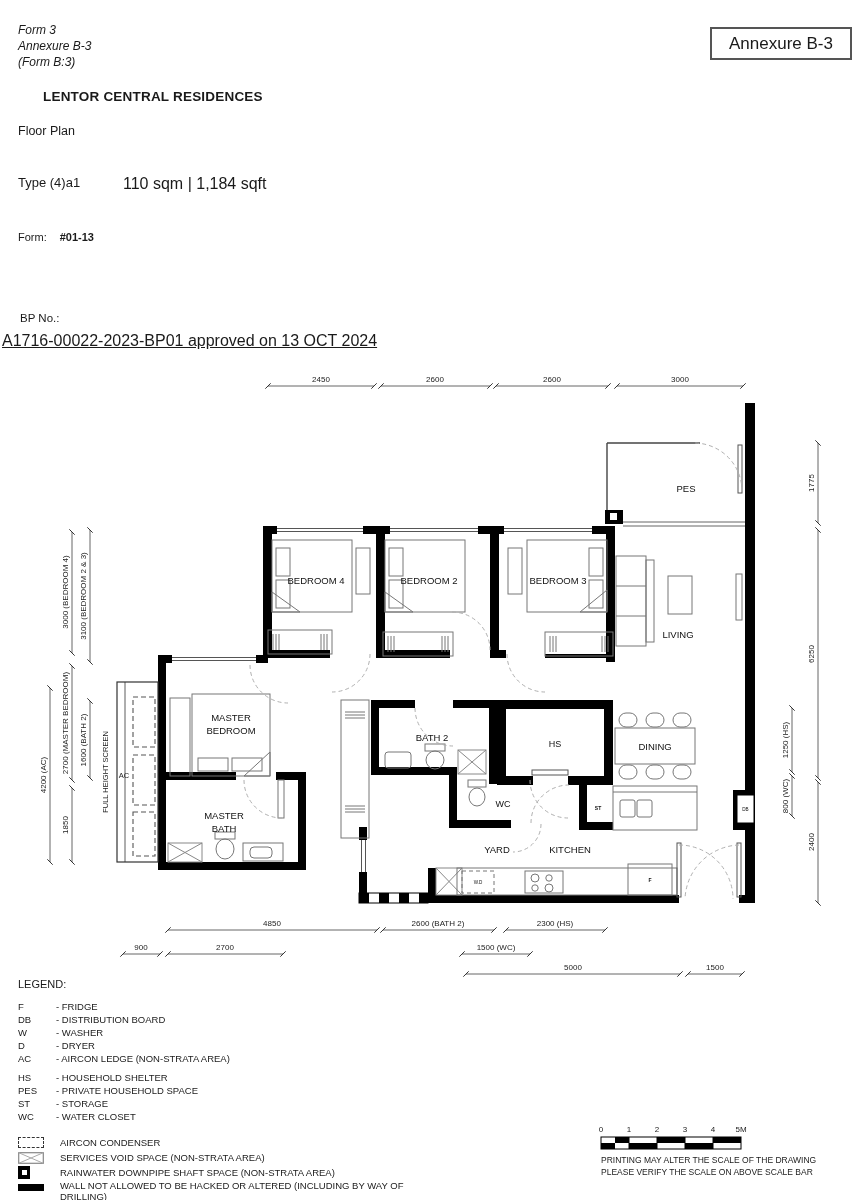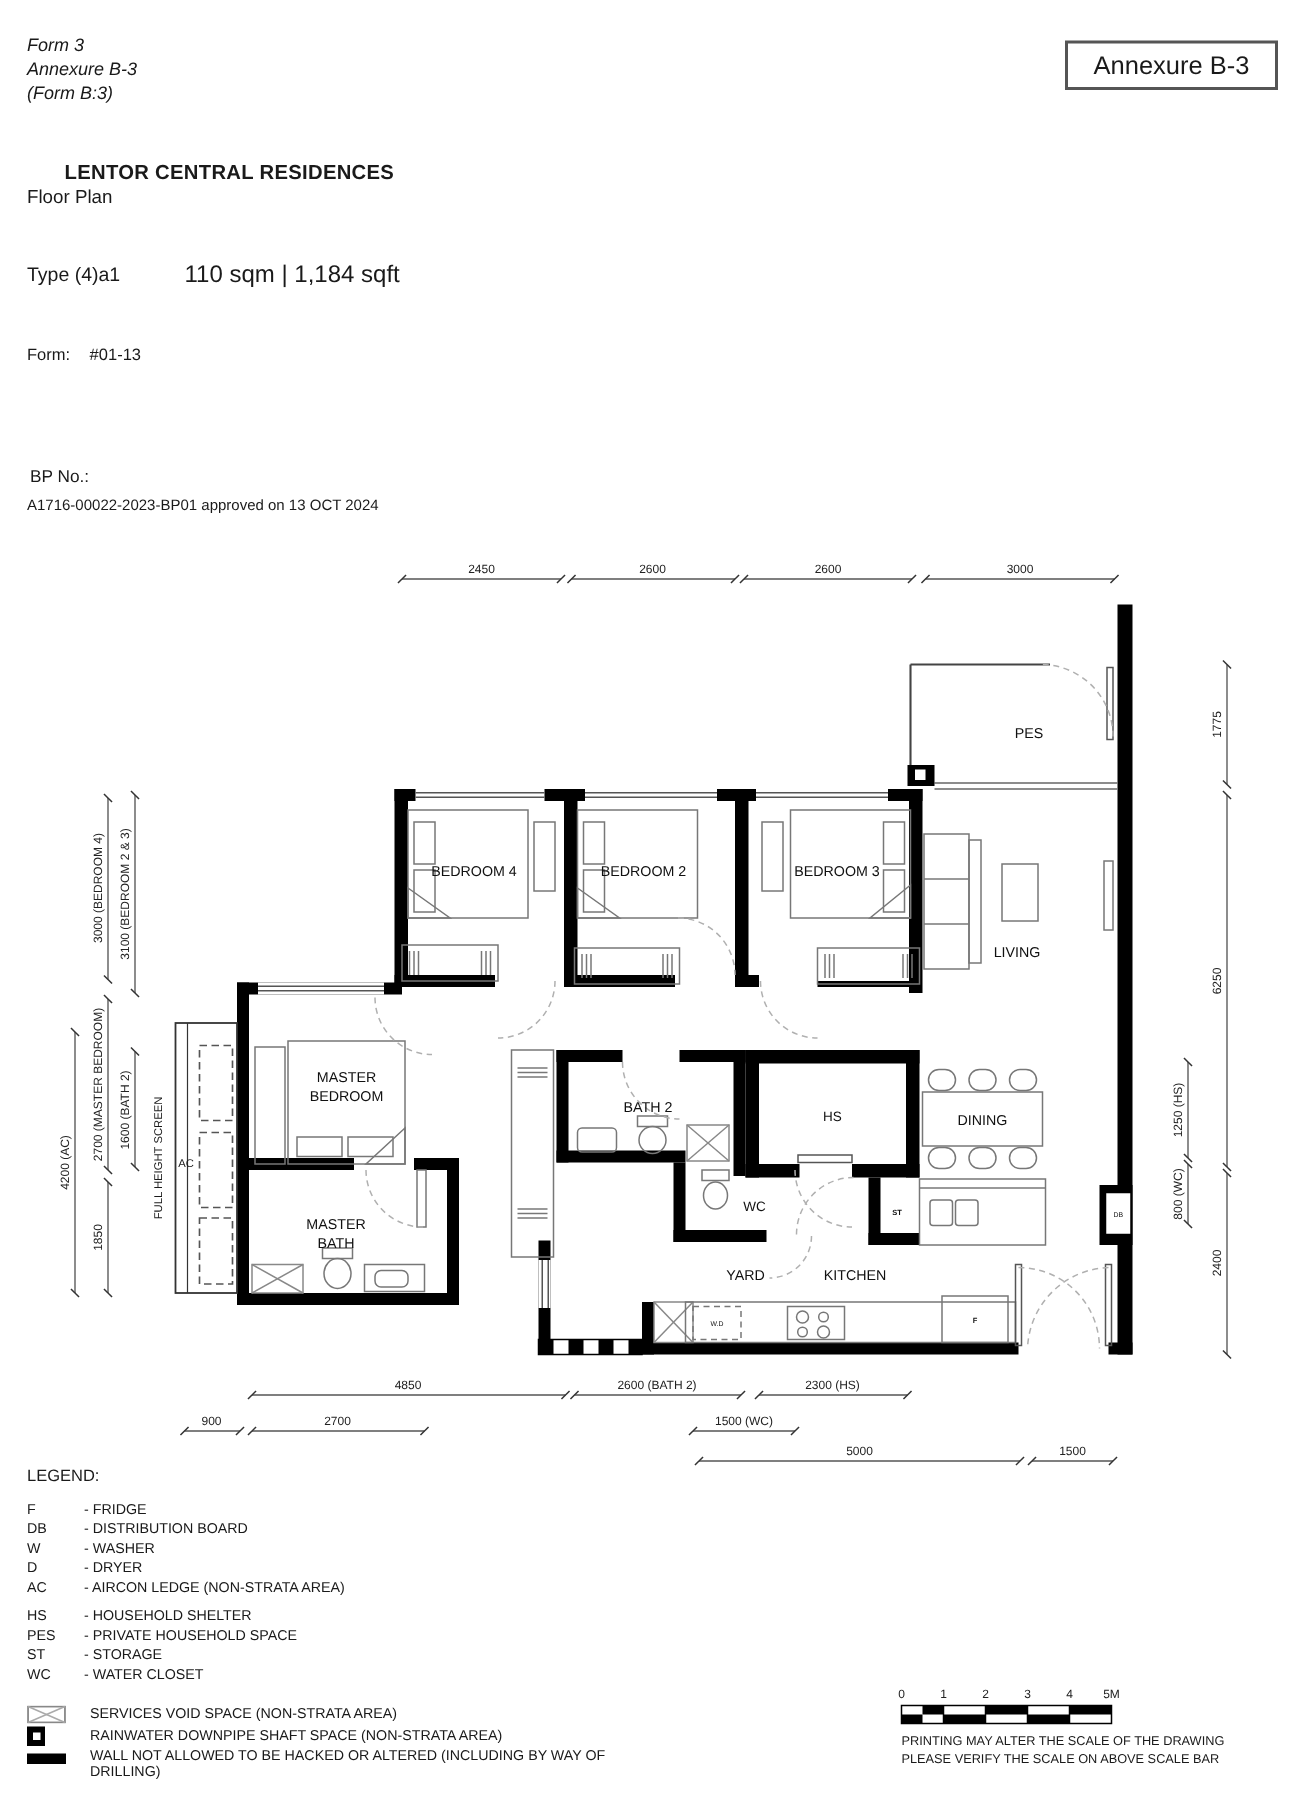--- a/index.html
+++ b/index.html
@@ -2,28 +2,28 @@
 <html><head>
 <meta charset="utf-8">
 <style>
   * { margin:0; padding:0; box-sizing:border-box; }
   html,body { width:863px; height:1200px; background:#ffffff;
     font-family:"Liberation Sans", sans-serif; color:#1a1a1a; position:relative; }
   .abs { position:absolute; }
   #form-block { left:18px; top:22px; font-size:12px; line-height:16px;font-style:italic; }
   #annexure-box { left:710px; top:27px; width:142px; height:33px; border:2px solid #555;
     display:flex; align-items:center; justify-content:center; font-size:17px; }
-  #project-title { left:18px; top:107px; font-size:13.5px; font-weight:bold; letter-spacing:0.2px;padding-left:25px; }
+  #project-title { left:18px; top:89px; font-size:13.5px; font-weight:bold; letter-spacing:0.2px;padding-left:25px; }
   #floor-plan-sub { left:18px; top:124px; font-size:12.5px; }
   #type-label { left:18px; top:175px; font-size:13px; }
   #area-label { left:123px; top:175px; font-size:16px; }
   #unit-line { left:18px; top:231px; font-size:11px; }
-  #unit-line .val { margin-left:13px; }
+  #unit-line .val { margin-left:13px;font-weight:bold; }
   #bp-label { left:20px; top:312px; font-size:11.5px; }
-  #bp-value { left:18px; top:332px; font-size:10px; }
+  #bp-value { left:2px; top:332px; font-size:16px;text-decoration:underline; }
   #legend-block { left:18px; top:978px; width:420px; }
   #legend-title { font-size:11px; font-weight:normal; }
   .lg-rows { margin-top:10px; }
   .lg-row { display:flex; font-size:9.5px; line-height:13px; }
   .lg-row .ab { width:38px; flex:0 0 38px; }
   .lg-gap { height:6px; }
   .sym-rows { margin-top:12px; }
   .sym-row { display:flex; align-items:center; font-size:9.5px; min-height:15px; }
   .sym-row .sym { width:42px; flex:0 0 42px; display:flex; align-items:center; }
   .sym-row.twoline { align-items:flex-start; }
@@ -445,20 +445,26 @@
         <span>- STORAGE</span>
       </div>
     <div class="lg-row">
         <span class="ab">WC</span>
         <span>- WATER CLOSET</span>
       </div>
   </div>
   <div class="sym-rows">
     <div class="sym-row">
       <span class="sym">
+          <span class="dashed-box"></span>
+        </span>
+      <span>AIRCON CONDENSER</span>
+    </div>
+    <div class="sym-row">
+      <span class="sym">
         <svg class="xbox" viewBox="0 0 26 12">
             <rect x="0.7" y="0.7" width="24.6" height="10.6" fill="none" stroke="#888" stroke-width="1.2"></rect>
             <line x1="0.7" y1="0.7" x2="25.3" y2="11.3" stroke="#aaa" stroke-width="1"></line>
             <line x1="25.3" y1="0.7" x2="0.7" y2="11.3" stroke="#aaa" stroke-width="1"></line>
           </svg>
       </span>
       <span>SERVICES VOID SPACE (NON-STRATA AREA)</span>
     </div>
     <div class="sym-row">
       <span class="sym">

